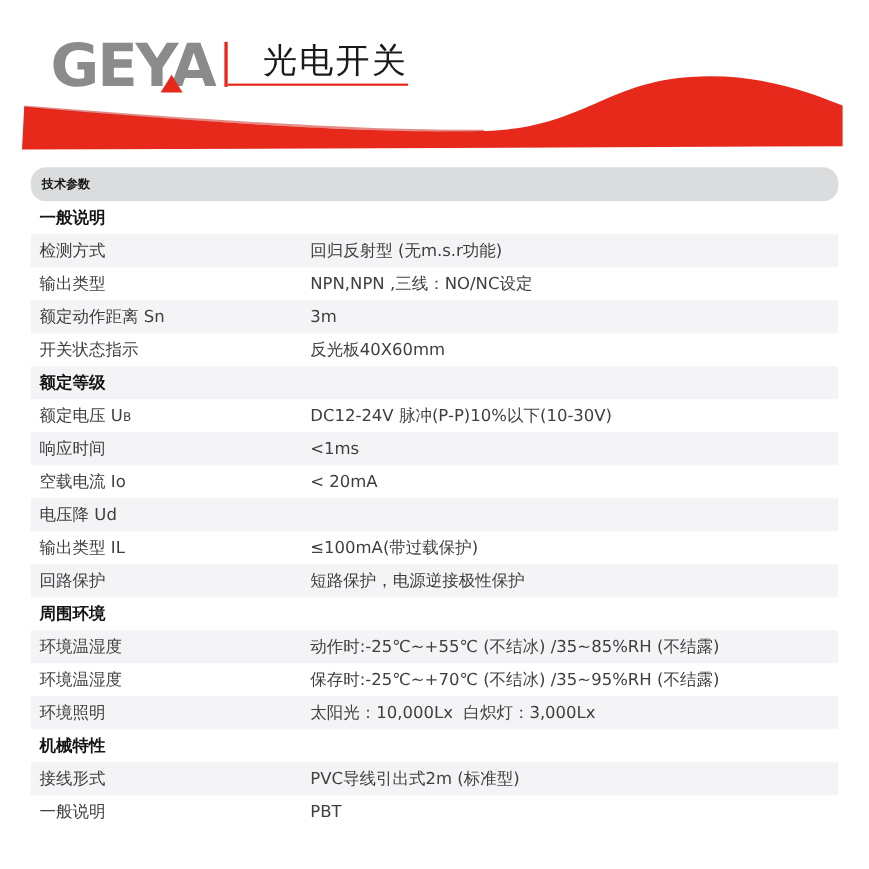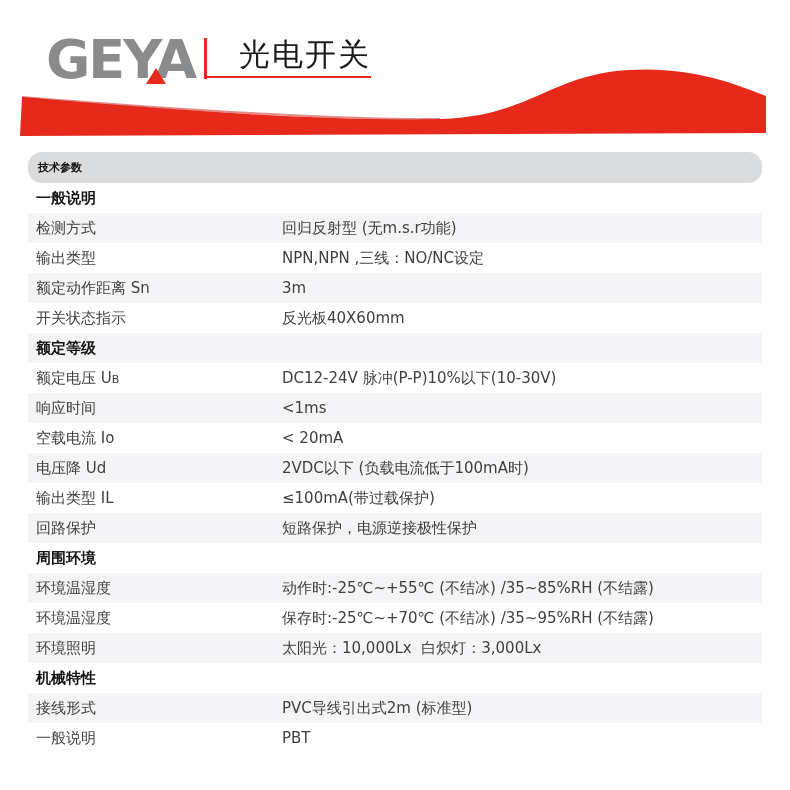--- a/index.html
+++ b/index.html
@@ -131,21 +131,20 @@
         <span class="val">&lt;1ms</span>
       </div>
 
       <div class="row">
         <span class="lbl"><span>空载电流 Io</span><span class="sub"></span></span>
         <span class="val">&lt; 20mA</span>
       </div>
 
       <div class="row">
         <span class="lbl"><span>电压降 Ud</span><span class="sub"></span></span>
-        <span class="val">2VDC以下 (负载电流低于100mA时)</span>
       </div>
 
       <div class="row">
         <span class="lbl"><span>输出类型 IL</span><span class="sub"></span></span>
         <span class="val">≤100mA(带过载保护)</span>
       </div>
 
       <div class="row">
         <span class="lbl"><span>回路保护</span><span class="sub"></span></span>
         <span class="val">短路保护，电源逆接极性保护</span>

